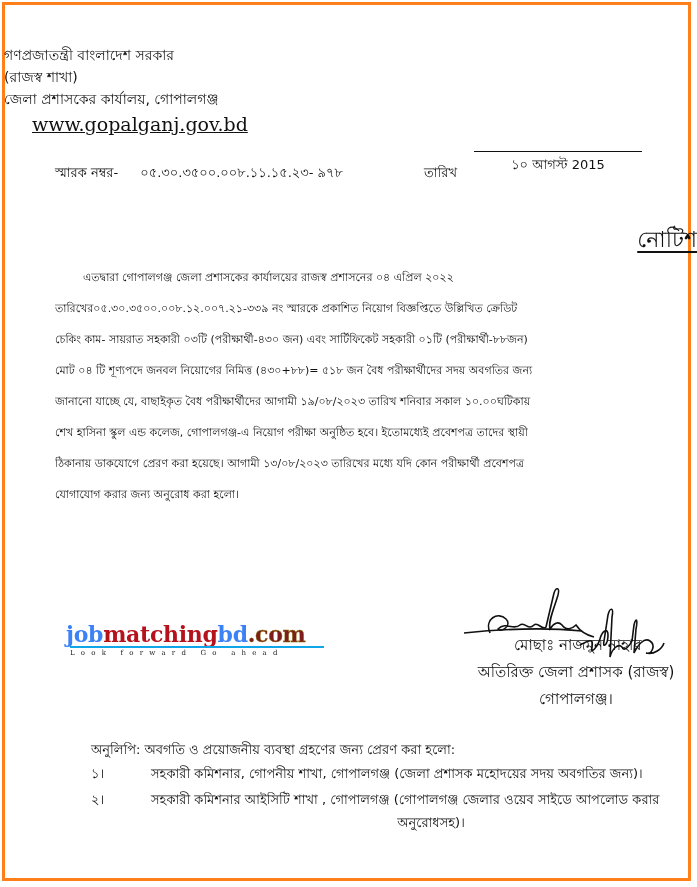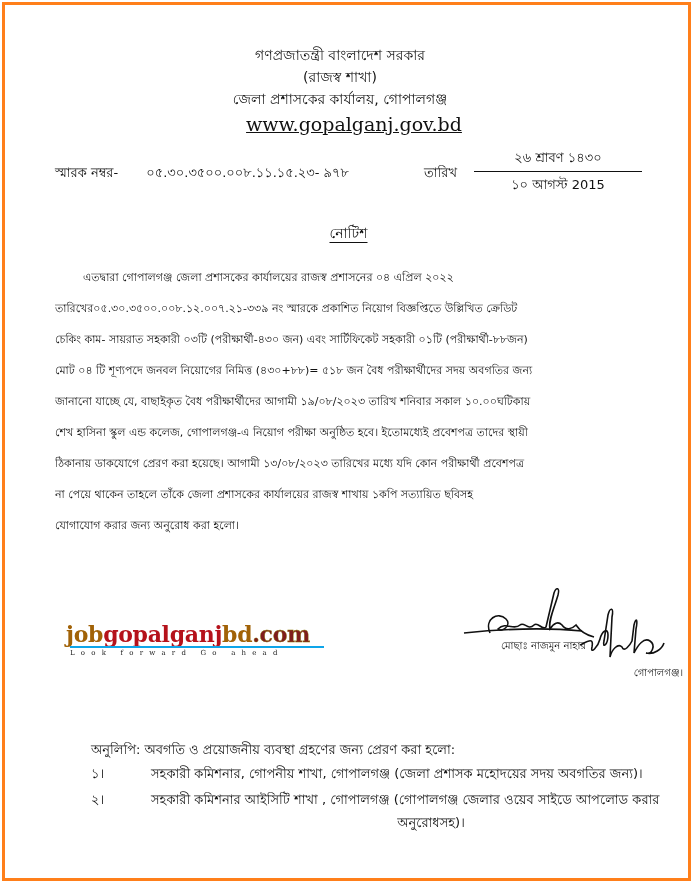--- a/index.html
+++ b/index.html
@@ -17,22 +17,21 @@
     }
     .frame {
       position: absolute;
       left: 2px; top: 2px;
       width: 689px; height: 879px;
       border: 3px solid #ff7f1a;
       box-sizing: border-box;
     }
     .abs { position: absolute; }
     .header {
-      left: 17px; width: 646px; top: 44px;
-      text-align: center;
+      left: 4px; width: 646px; top: 44px;
       font-size: 14px;
       line-height: 22px;
     }
     .header .line { display: block; }
     .header .url {
       font-family: "DejaVu Serif", "Liberation Serif", serif;
       font-size: 19px;
       text-decoration: underline;
       line-height: 28px;
       margin-top: 0px;
@@ -51,22 +50,22 @@
       left: 474px; top: 148px;
       width: 168px;
       text-align: center;
       font-size: 13px;
     }
     .date-box .top { display: block; line-height: 20px; }
     .date-box .rule { display: block; border-top: 1.5px solid #111; margin: 3px 0 3px 0; }
     .date-box .bot { display: block; line-height: 20px; }
     .notice-title {
       left: 0; width: 697px; top: 222px;
-      text-align: center;
-      font-size: 14px;
+      text-align: right;
+      font-size: 22px;
     }
     .notice-title span {
       text-decoration: underline;
       text-underline-offset: 4px;
     }
     .body-para {
       left: 55px; top: 262px;
       width: 617px;
       font-size: 11px;
       line-height: 31px;
@@ -80,48 +79,48 @@
     .body-para .indent { padding-left: 28px; }
     .logo {
       left: 66px; top: 622px;
       font-family: "DejaVu Serif", "Liberation Serif", serif;
       font-weight: bold;
       font-size: 22px;
       line-height: 24px;
       letter-spacing: -0.3px;
       white-space: nowrap;
     }
-    .logo .g { color: #a16207; }
+    .logo .g { color: #3b82f6; }
     .logo .r { color: #b5121b; }
     .logo .y { color: #7f1d1d; -webkit-text-stroke: 0.4px #8a7a00; }
     .tagline {
       left: 70px; top: 646px;
       width: 254px;
       font-family: "DejaVu Serif", "Liberation Serif", serif;
       font-size: 7px;
       letter-spacing: 6.2px;
       color: #222;
       border-top: 2px solid #0ea5e9;
       white-space: nowrap;
       line-height: 10px;
     }
     .signature {
       left: 462px; top: 585px;
       width: 210px; height: 80px;
     }
     .sig-block {
-      left: 443px; top: 632px;
+      left: 456px; top: 632px;
       width: 240px;
-      font-size: 10px;
+      font-size: 15px;
       line-height: 27px;
       text-align: center;
     }
     .sig-block .l1 { display: block; padding-left: 6px; text-align: left; margin-left: 52px; }
     .sig-block .l2 { display: block; }
-    .sig-block .l3 { display: block; text-align: right; }
+    .sig-block .l3 { display: block; }
     .cc {
       left: 55px; top: 738px;
       width: 620px;
       font-size: 13px;
       margin-left: 36px;
     }
     .cc .head { display: block; line-height: 24px; }
     .cc .item { display: flex; line-height: 24px; }
     .cc .num { width: 60px; flex: none; }
     .cc .txt { flex: 1; }
@@ -134,59 +133,58 @@
 
 <div class="abs header">
   <span class="line">গণপ্রজাতন্ত্রী বাংলাদেশ সরকার</span>
   <span class="line">(রাজস্ব শাখা)</span>
   <span class="line">জেলা প্রশাসকের কার্যালয়, গোপালগঞ্জ</span>
   <span class="line url">www.gopalganj.gov.bd</span>
 </div>
 
 <div class="abs memo">
   <span>স্মারক নম্বর-</span>
-  <span style="margin-left:24px">০৫.৩০.৩৫০০.০০৮.১১.১৫.২৩- ৯৭৮</span>
+  <span style="margin-left:18px">০৫.৩০.৩৫০০.০০৮.১১.১৫.২৩- ৯৭৮</span>
 </div>
 
 <div class="abs date-label">তারিখ</div>
 <div class="abs date-box">
-  <span class="top">২৬ শ্রাবণ  ১৪৩০</span>
   <span class="rule"></span>
   <span class="bot">১০ আগস্ট  2015</span>
 </div>
 
 <div class="abs notice-title">
   <span>নোটিশ</span>
 </div>
 
 <div class="abs body-para">
   <span class="bline indent">এতদ্বারা গোপালগঞ্জ জেলা প্রশাসকের কার্যালয়ের রাজস্ব প্রশাসনের ০৪ এপ্রিল ২০২২</span>
   <span class="bline">তারিখের০৫.৩০.৩৫০০.০০৮.১২.০০৭.২১-৩৩৯ নং স্মারকে প্রকাশিত নিয়োগ বিজ্ঞপ্তিতে উল্লিখিত ক্রেডিট</span>
   <span class="bline">চেকিং কাম- সায়রাত সহকারী ০৩টি (পরীক্ষার্থী-৪৩০ জন) এবং সার্টিফিকেট সহকারী ০১টি (পরীক্ষার্থী-৮৮জন)</span>
   <span class="bline">মোট ০৪ টি শূণ্যপদে জনবল নিয়োগের নিমিত্ত (৪৩০+৮৮)= ৫১৮ জন বৈধ পরীক্ষার্থীদের সদয় অবগতির জন্য</span>
   <span class="bline">জানানো যাচ্ছে যে, বাছাইকৃত বৈধ পরীক্ষার্থীদের আগামী ১৯/০৮/২০২৩ তারিখ শনিবার সকাল ১০.০০ঘটিকায়</span>
   <span class="bline">শেখ হাসিনা স্কুল এন্ড কলেজ, গোপালগঞ্জ-এ নিয়োগ পরীক্ষা অনুষ্ঠিত হবে। ইতোমধ্যেই প্রবেশপত্র তাদের স্থায়ী</span>
   <span class="bline">ঠিকানায় ডাকযোগে প্রেরণ করা হয়েছে। আগামী ১৩/০৮/২০২৩ তারিখের মধ্যে যদি কোন পরীক্ষার্থী প্রবেশপত্র</span>
-  <span class="bline">না পেয়ে  থাকেন  তাহলে তাঁকে জেলা প্রশাসকের কার্যালয়ের  রাজস্ব  শাখায় ১কপি সত্যায়িত ছবিসহ</span>
   <span class="bline">যোগাযোগ করার জন্য অনুরোধ করা হলো।</span>
 </div>
 
 <div class="abs logo">
-  <span class="g">job</span><span class="r">gopalganj</span><span class="g">bd</span><span class="y">.com</span>
+  <span class="g">job</span><span class="r">matching</span><span class="g">bd</span><span class="y">.com</span>
 </div>
 <div class="abs tagline">Look forward Go ahead</div>
 
 <svg class="abs signature" viewBox="0 0 210 80">
   <path d="M2,48 C40,44 80,42 120,46" stroke="#111" stroke-width="1.6" fill="none"></path>
   <path d="M28,48 C22,34 36,26 44,34 C50,40 40,48 36,44 C44,36 52,46 58,40 C62,36 66,46 72,40 C76,36 80,46 84,42 L92,8 C94,2 98,2 96,10 C92,24 86,36 88,44 C92,38 96,36 100,40 C104,46 110,44 114,40 C118,46 124,50 132,52" stroke="#111" stroke-width="1.6" fill="none"></path>
   <path d="M118,60 C126,56 132,52 130,62 C128,70 136,62 138,54 C140,46 146,42 146,50 C146,60 140,64 142,56 L146,30 C148,22 152,22 150,32 L148,72 C150,64 156,58 160,62 C162,68 168,60 170,56 L172,40 C174,32 176,34 174,44 L172,68 C176,60 182,52 188,56 C194,60 190,70 184,68 C192,70 200,64 202,58" stroke="#111" stroke-width="1.6" fill="none"></path>
 </svg>
 
 <div class="abs sig-block">
   <span class="l1">মোছাঃ নাজমুন নাহার</span>
+  <span class="l2">অতিরিক্ত জেলা প্রশাসক (রাজস্ব)</span>
   <span class="l3">গোপালগঞ্জ।</span>
 </div>
 
 <div class="abs cc">
   <span class="head">অনুলিপি: অবগতি ও প্রয়োজনীয় ব্যবস্থা গ্রহণের জন্য প্রেরণ করা হলো:</span>
   <div class="item">
     <span class="num">১।</span>
     <span class="txt">সহকারী কমিশনার, গোপনীয় শাখা, গোপালগঞ্জ (জেলা প্রশাসক মহোদয়ের সদয় অবগতির জন্য)।</span>
   </div>
   <div class="item" style="margin-top:2px">

